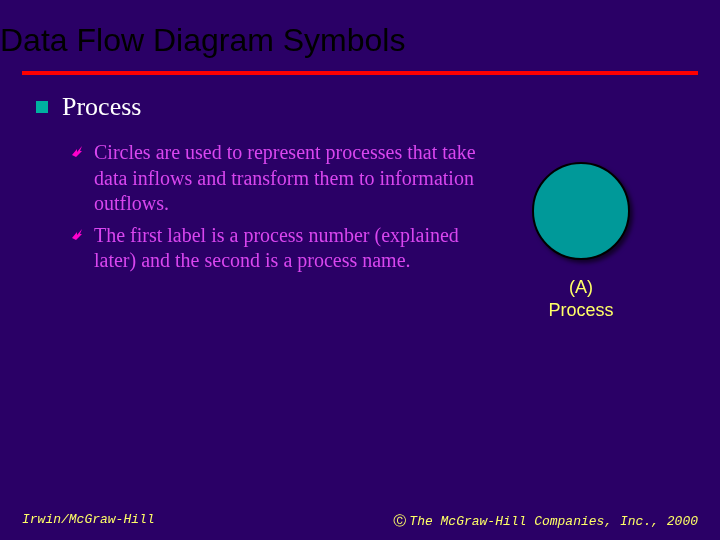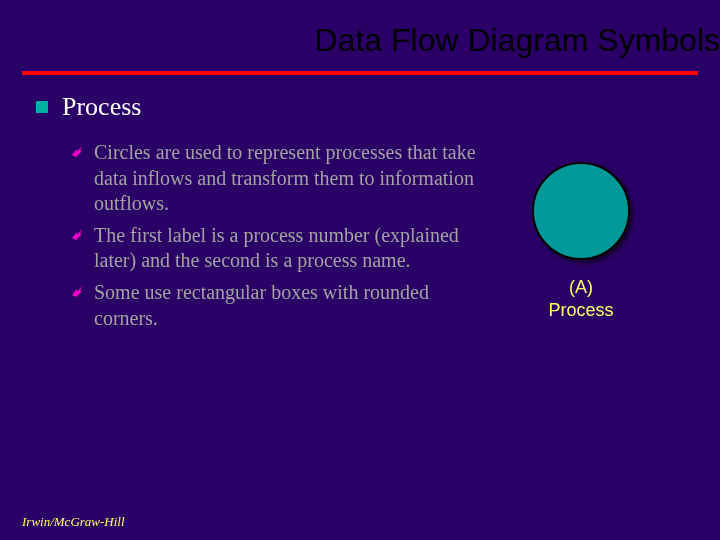--- a/index.html
+++ b/index.html
@@ -10,21 +10,21 @@
     color: #fff;
     position: relative;
   }
   .slide {
     width: 720px;
     height: 540px;
     position: relative;
     padding: 0;
   }
   .title-area {
-    text-align: right;
+    text-align: left;
     padding-top: 22px;
     padding-bottom: 8px;
   }
   .title {
     font-family: Arial, Helvetica, sans-serif;
     font-size: 32px;
     color: #000;
     font-weight: normal;
   }
   .rule {
@@ -70,21 +70,21 @@
   }
   .arrow {
     flex: 0 0 18px;
     margin-top: 3px;
     margin-right: 6px;
   }
   .arrow svg { display: block; }
   .b-text {
     font-size: 20px;
     line-height: 1.28;
-    color: #a3a3a3;
+    color: #d946ef;
   }
   .figure {
     flex: 1;
     position: relative;
     height: 260px;
   }
   .circle {
     position: absolute;
     top: 22px;
     left: 56px;
@@ -109,21 +109,21 @@
   .footer {
     position: absolute;
     bottom: 10px;
     left: 22px;
     right: 22px;
     display: flex;
     justify-content: space-between;
     font-size: 13px;
     font-style: italic;
     color: #ffff66;
-    font-family: Liberation Serif, serif;
+    font-family: Liberation Mono, monospace;
   }
   .copyright-sym {
     font-style: normal;
     margin-right: 3px;
   }
 </style>
 </head>
 <body>
 
 <div class="slide">
@@ -156,40 +156,35 @@
 
         <div class="b-row">
           <span class="arrow">
             <svg width="14" height="14" viewBox="0 0 14 14">
                 <path d="M2 12 L7 6 L7 9 L12 3 L10 8 L12 8 L6 14 Z" fill="#ff00cc"></path>
               </svg>
           </span>
           <span class="b-text">The first label is a process number (explained later) and the second is a process name.</span>
         </div>
 
-        <div class="b-row">
-          <span class="arrow">
-            <svg width="14" height="14" viewBox="0 0 14 14">
-                <path d="M2 12 L7 6 L7 9 L12 3 L10 8 L12 8 L6 14 Z" fill="#ff00cc"></path>
-              </svg>
-          </span>
-          <span class="b-text">Some use rectangular boxes with rounded corners.</span>
-        </div>
 
       </div>
 
       <div class="figure">
         <div class="circle"></div>
         <div class="fig-label">
           <span>(A)</span><br>
           <span>Process</span>
         </div>
       </div>
 
     </div>
 
   </div>
 
   <div class="footer">
     <span>Irwin/McGraw-Hill</span>
+    <span>
+      <span class="copyright-sym">Ⓒ</span><span>The McGraw-Hill Companies, Inc., 2000</span>
+    </span>
   </div>
 
 </div>
 
 </body></html>

